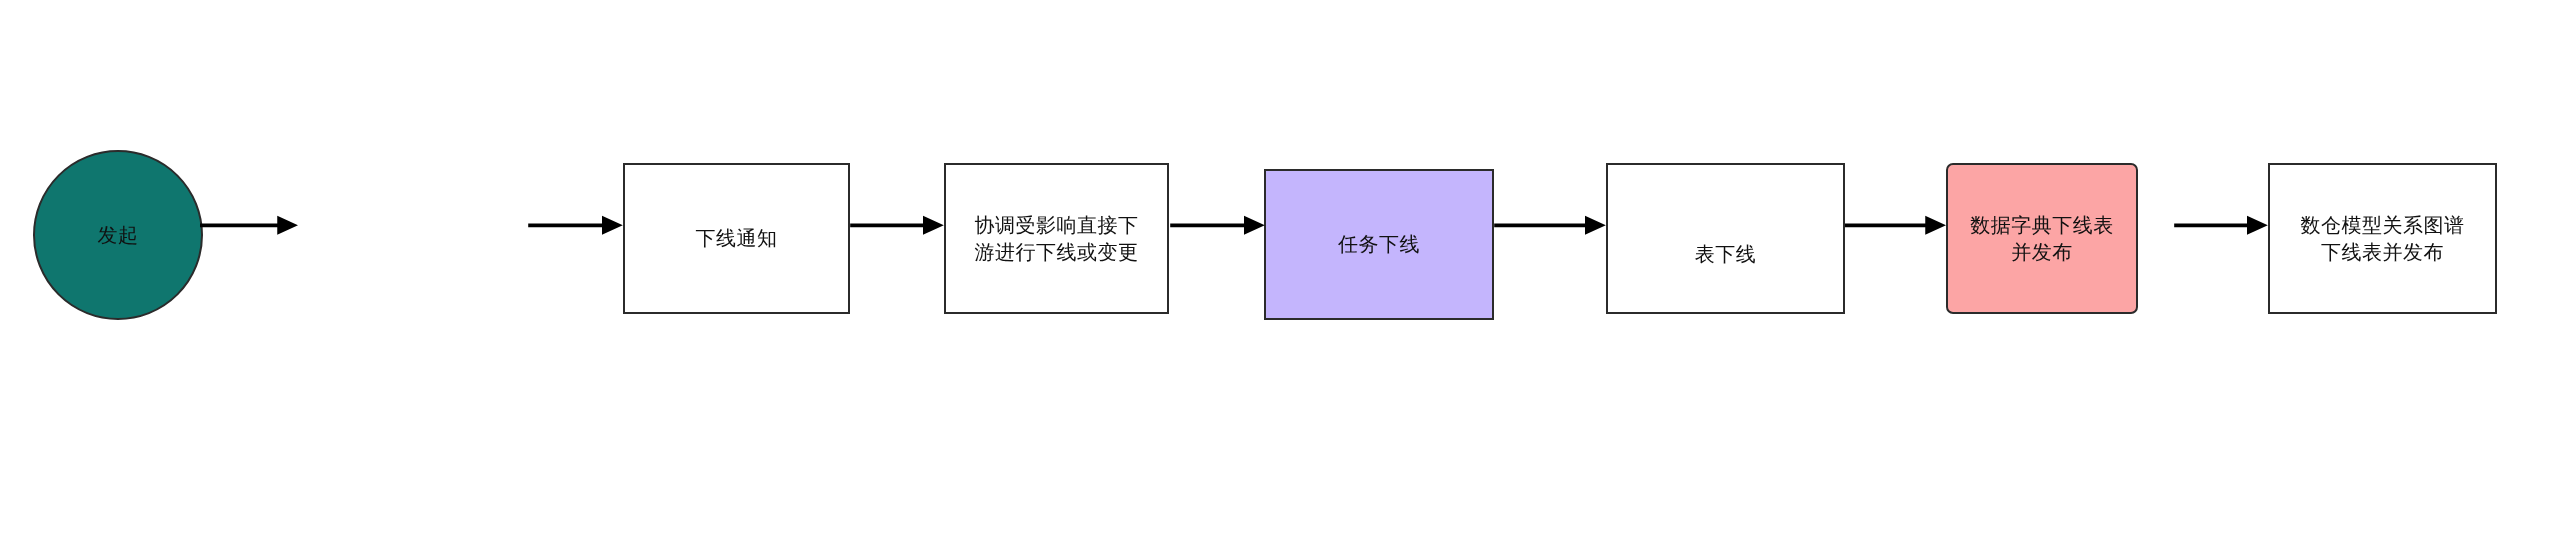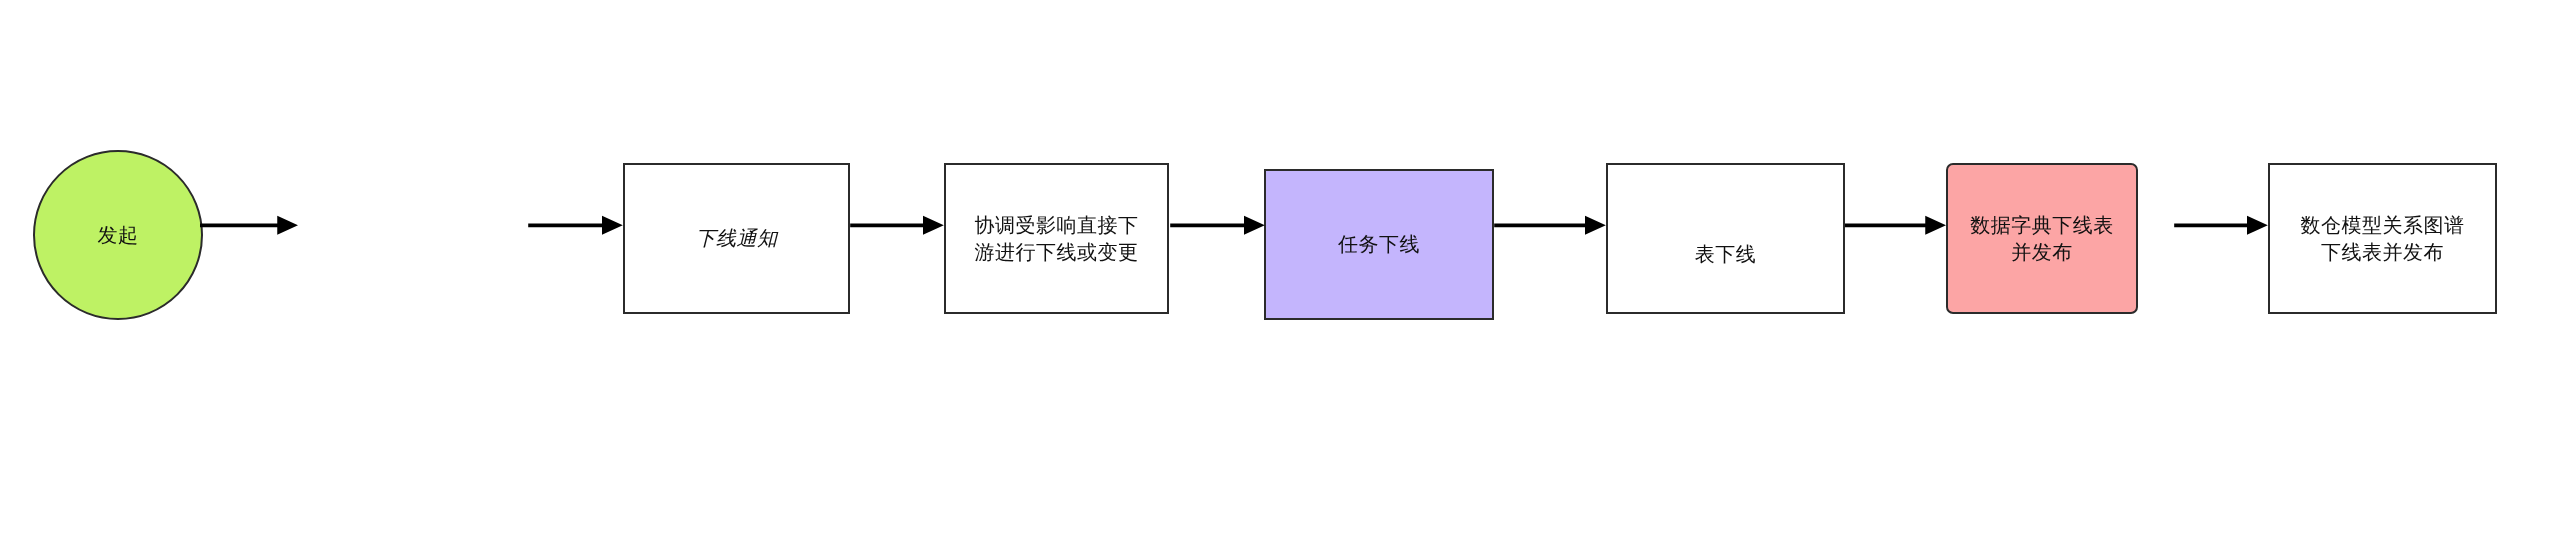--- a/index.html
+++ b/index.html
@@ -51,27 +51,27 @@
   .connector svg {
     display: block;
     overflow: visible;
   }
 </style>
 </head>
 <body>
 
 <div id="canvas">
 
-  <div class="node start-circle" style="left: 33px; top: 150px; width: 170px; height: 170px; border-color: rgb(43, 43, 43); background: #bef264;">
+  <div class="node start-circle" style="left: 33px; top: 150px; width: 170px; height: 170px; border-color: rgb(43, 43, 43); background: #0f766e;">
     <span class="node-label" style="color: rgb(17, 17, 17);">发起</span>
   </div>
 
 
   <div class="node" style="left: 623px; top: 163px; width: 227px; height: 151px; border-color: rgb(43, 43, 43); background: rgb(255, 255, 255);">
-    <span class="node-label" style="color: rgb(17, 17, 17); font-style: italic;">下线通知</span>
+    <span class="node-label" style="color: rgb(17, 17, 17);">下线通知</span>
   </div>
 
   <div class="node" style="left: 944px; top: 163px; width: 225px; height: 151px; border-color: rgb(43, 43, 43); background: rgb(255, 255, 255);">
     <span class="node-label" style="color: rgb(17, 17, 17);">协调受影响直接下
 游进行下线或变更</span>
   </div>
 
   <div class="node" style="left: 1264px; top: 169px; width: 230px; height: 151px; border-color: rgb(43, 43, 43); background: #c4b5fd;">
     <span class="node-label" style="color: rgb(17, 17, 17);">任务下线</span>
   </div>

